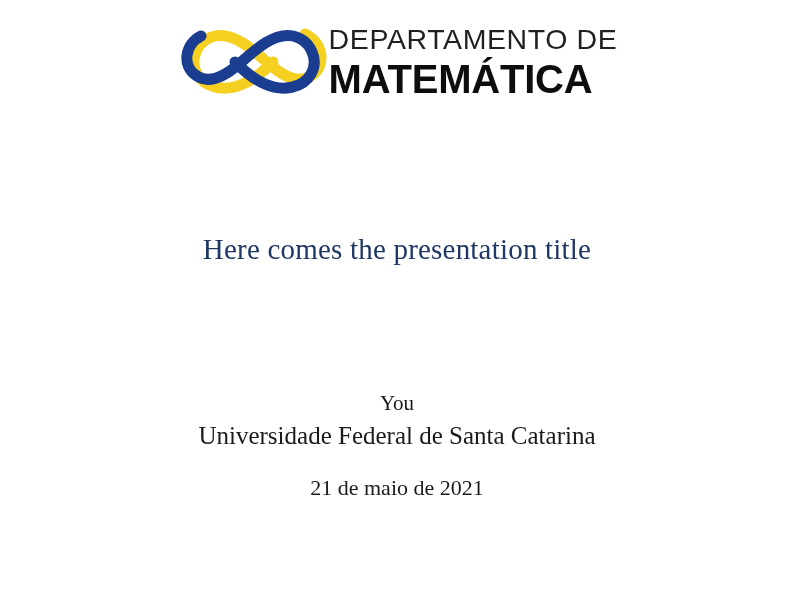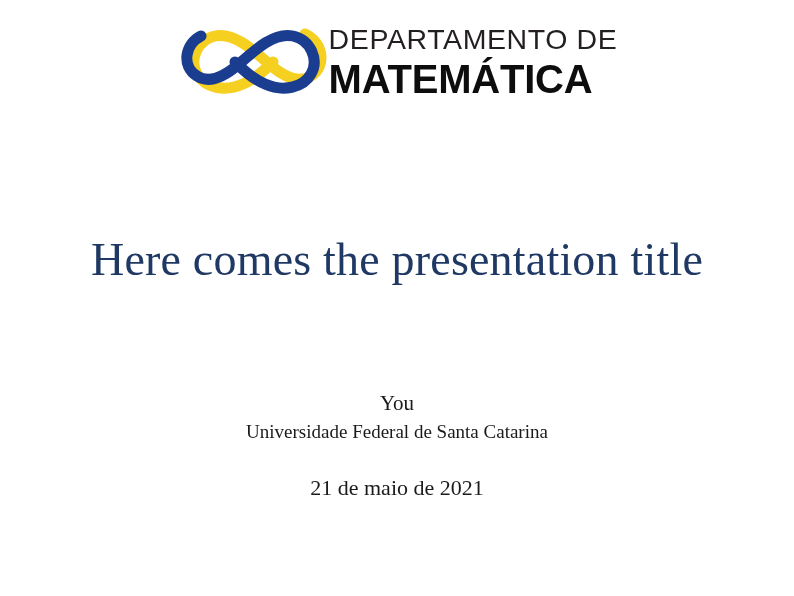--- a/index.html
+++ b/index.html
@@ -69,21 +69,21 @@
   .title-area {
     position: absolute;
     left: 0;
     right: 0;
     top: 232px;
     text-align: center;
   }
 
   .presentation-title {
     font-family: "Liberation Serif", "DejaVu Serif", serif;
-    font-size: 46px;
+    font-size: 29px;
     font-weight: normal;
     color: #1f3864;
     letter-spacing: 0.2px;
     margin: 0;
     line-height: 1.2;
   }
 
   
   .author-area {
     position: absolute;
@@ -95,21 +95,21 @@
 
   .author-name {
     font-family: "Liberation Serif", "DejaVu Serif", serif;
     font-size: 21px;
     color: #1a1a1a;
     line-height: 1.45;
   }
 
   .institute-name {
     font-family: "Liberation Serif", "DejaVu Serif", serif;
-    font-size: 19px;
+    font-size: 25px;
     color: #1a1a1a;
     line-height: 1.45;
   }
 
   
   .date-area {
     position: absolute;
     left: 0;
     right: 0;
     top: 475px;

